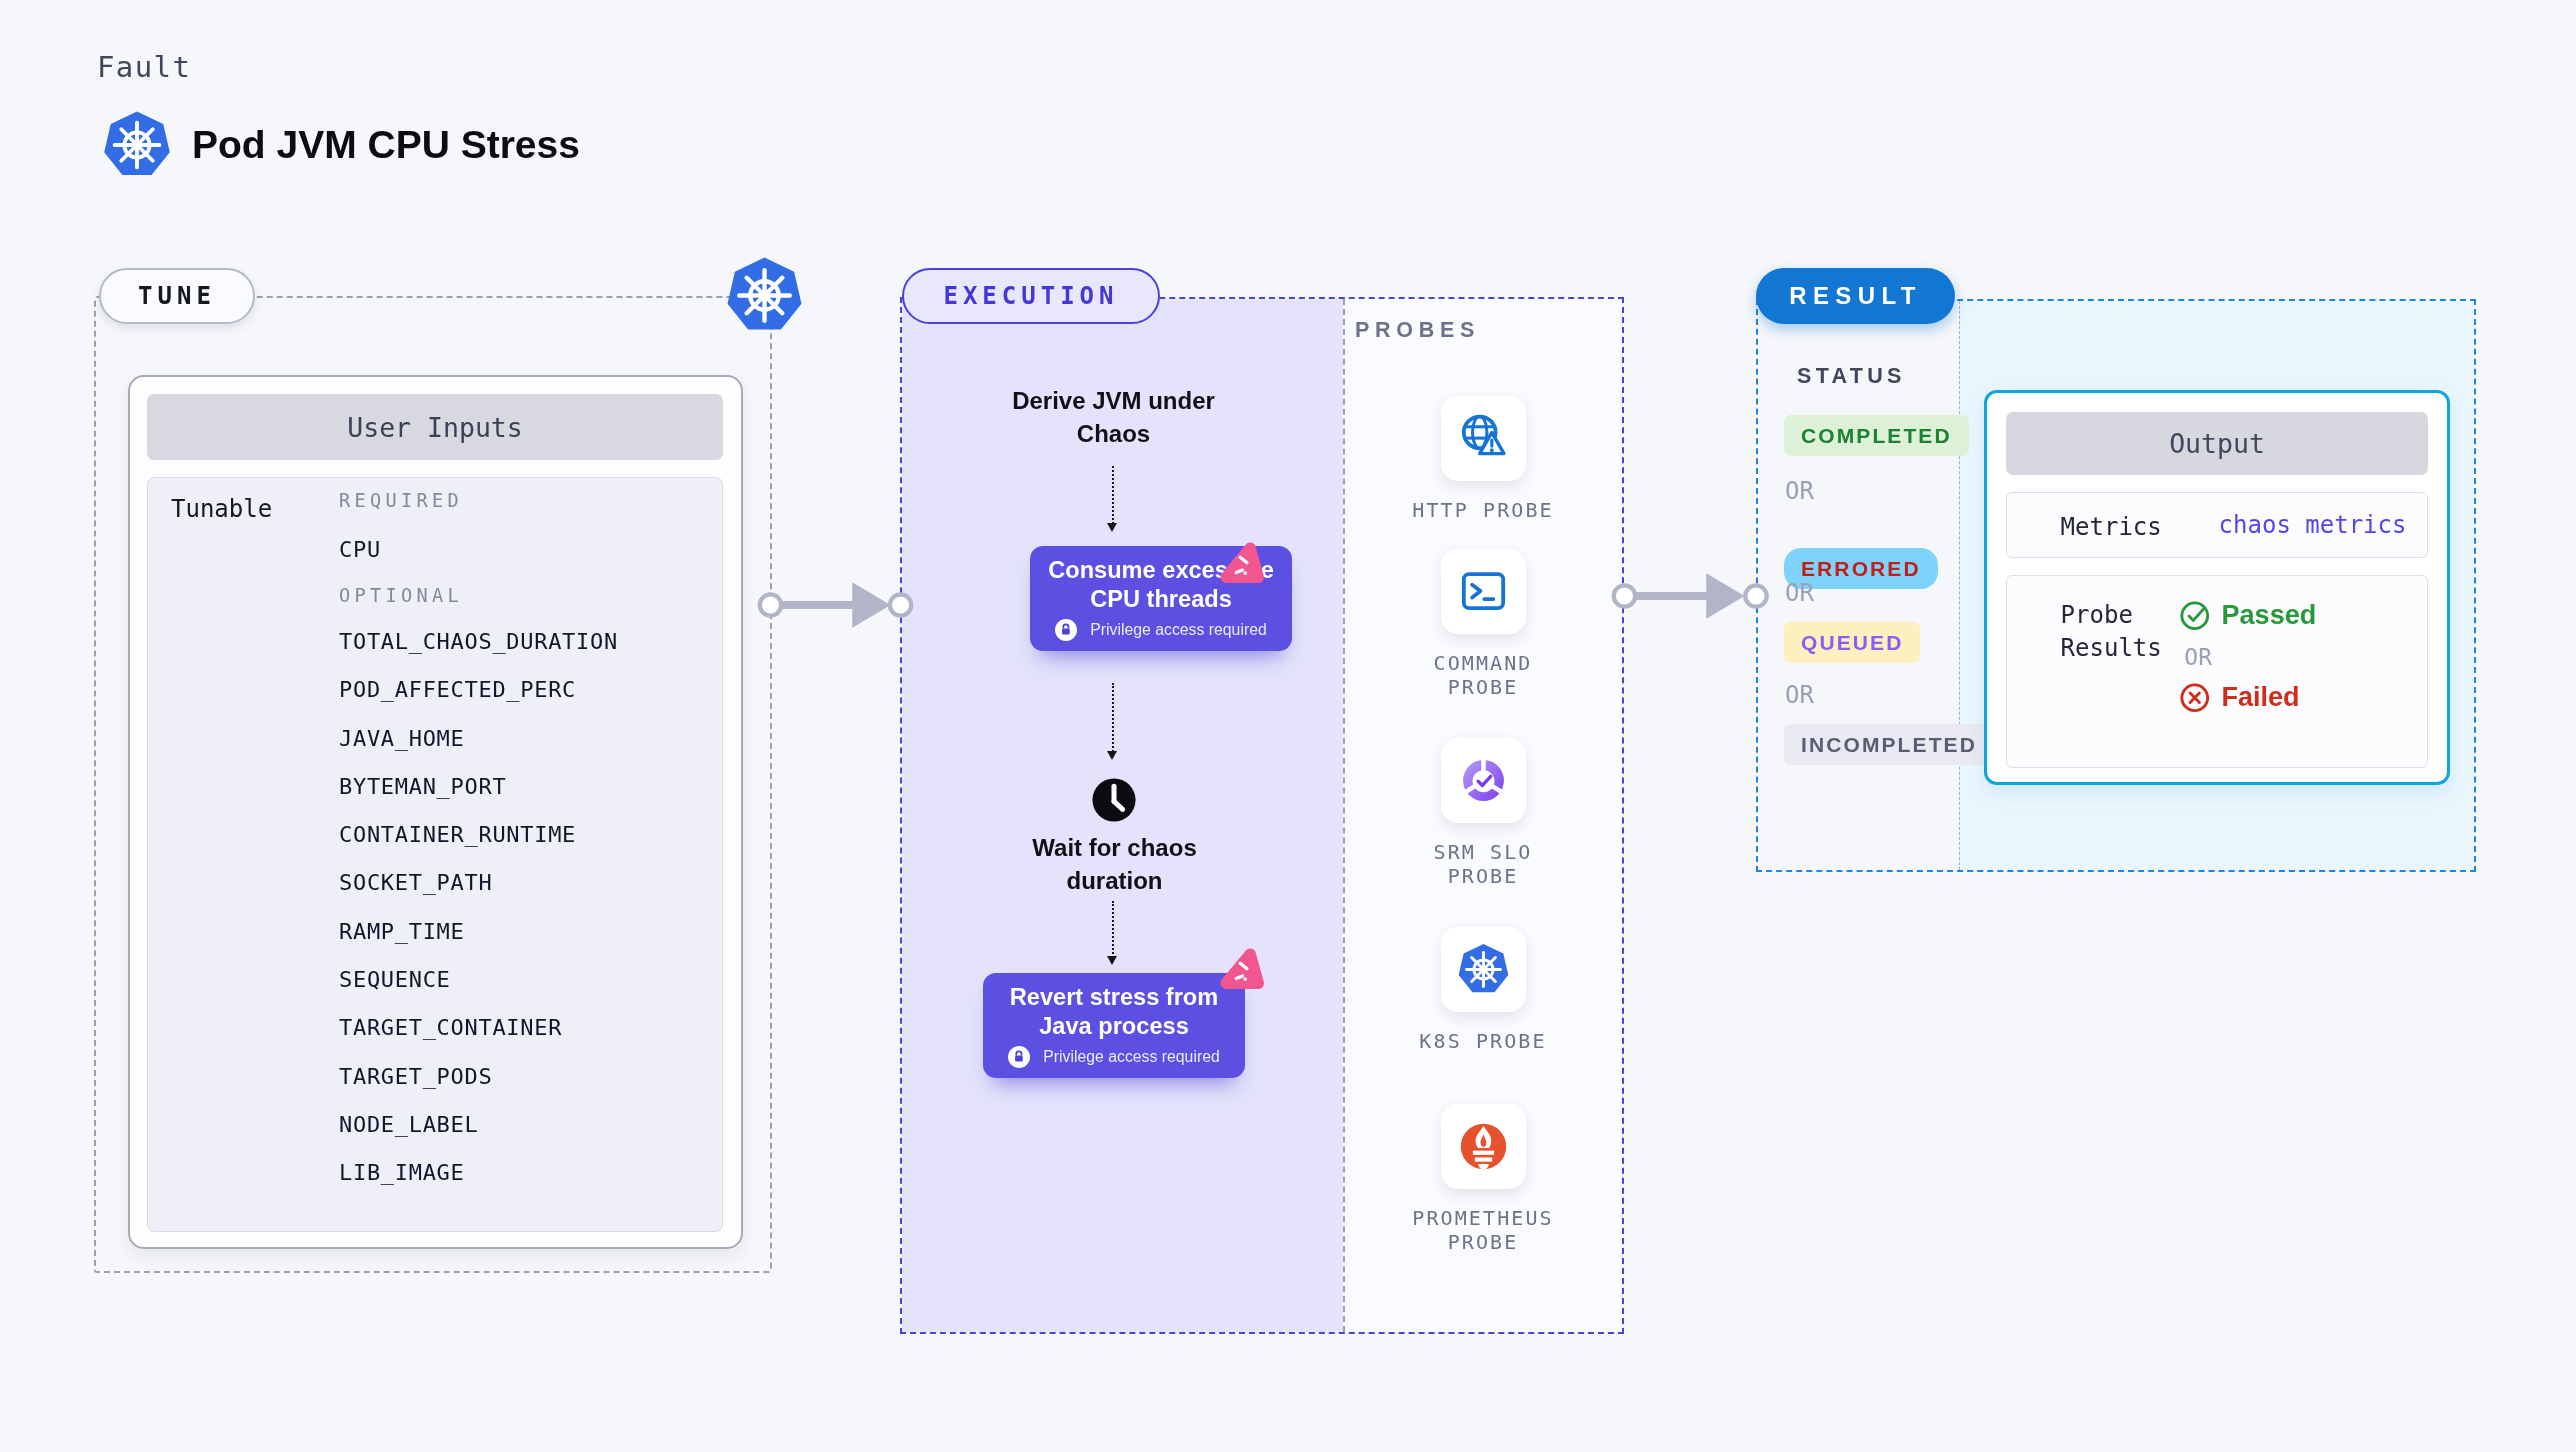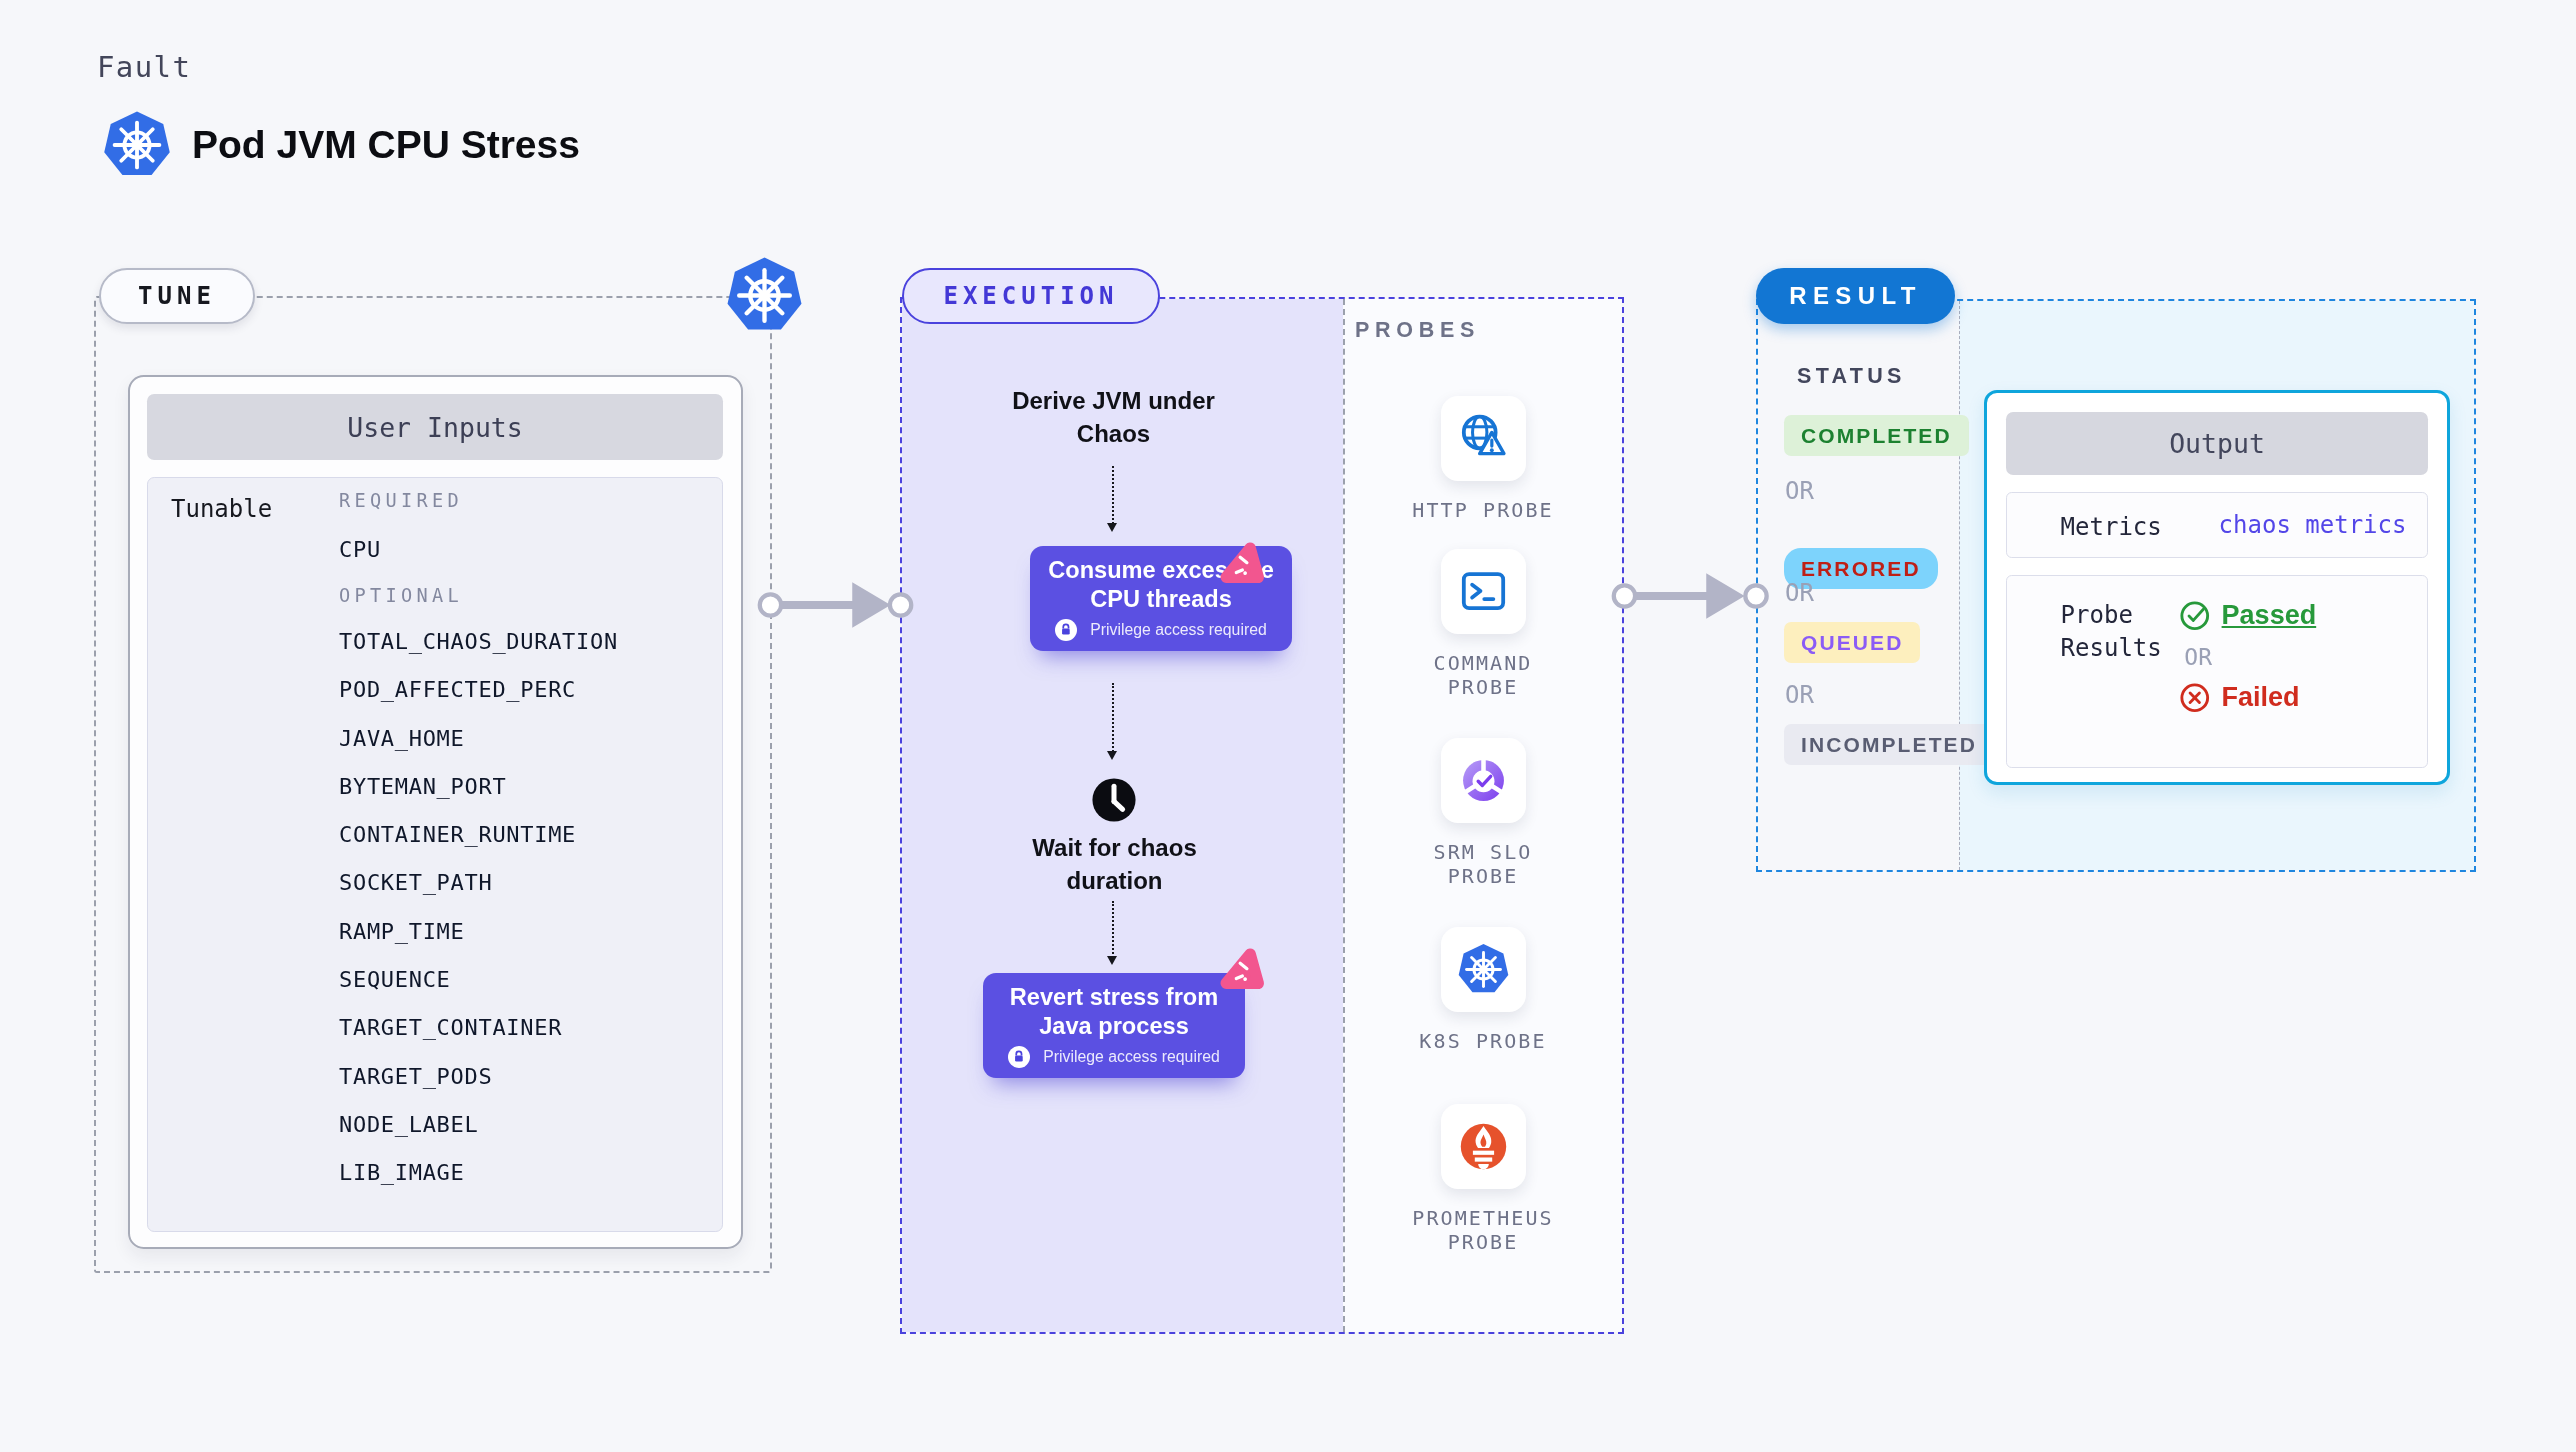--- a/index.html
+++ b/index.html
@@ -118,21 +118,21 @@
   .probe-row { height:193px; }
   .out-label { position:absolute; left:20px; font-family:"DejaVu Sans Mono",monospace; font-size:24px;
                line-height:33px; color:#23263a;padding-left:34px; }
   .metrics-label { top:18.6px; }
   .metrics-value { position:absolute; left:212px; top:18.6px; font-family:"DejaVu Sans Mono",monospace;
                    font-size:24px; color:#5346e8; cursor:pointer; }
   .pr-label { top:23px; width:129px; }
   .pr-col { position:absolute; left:172px; top:24px; }
   .pr-line { display:flex; align-items:center; gap:11.5px; }
   .pr-line svg { width:31.5px; height:31.5px; }
-  .passed-text { font-weight:bold; font-size:27px; color:#27993b;text-decoration:underline; }
+  .passed-text { font-weight:bold; font-size:27px; color:#27993b; }
   .failed-text { font-weight:bold; font-size:27px; color:#d02c1e; }
   .pr-or { display:block; margin:13px 0 11.5px 5.7px; font-family:"DejaVu Sans Mono",monospace;
            font-size:23px; color:#9aa0b5; }
 </style>
 </head>
 <body>
 
 <div class="canvas">
 
   <div class="kicker">Fault</div>

